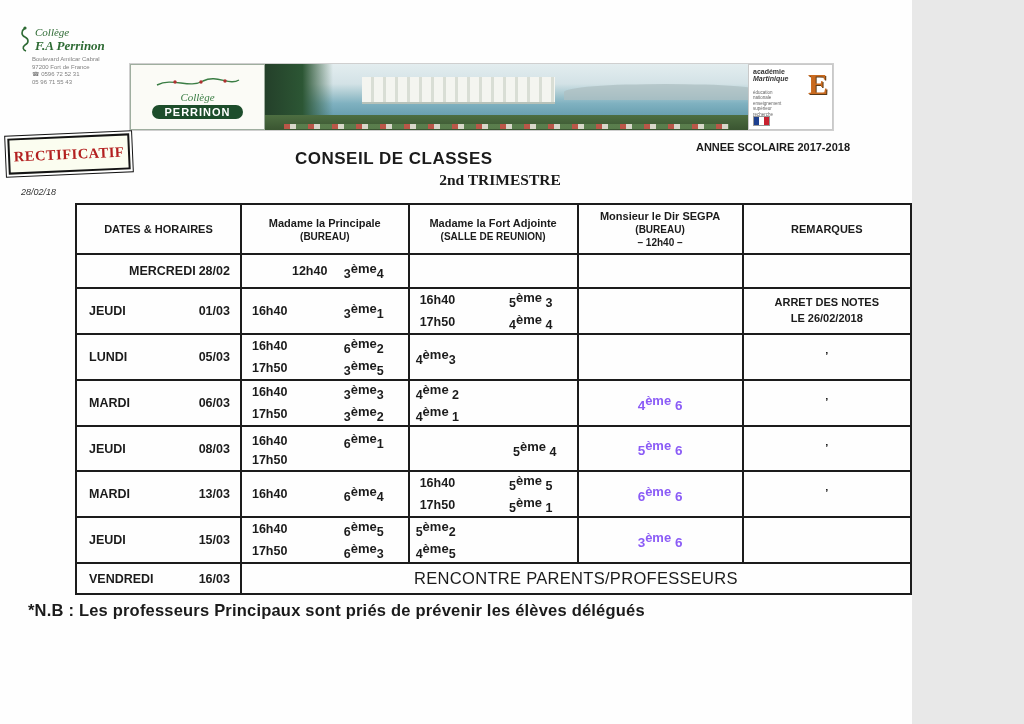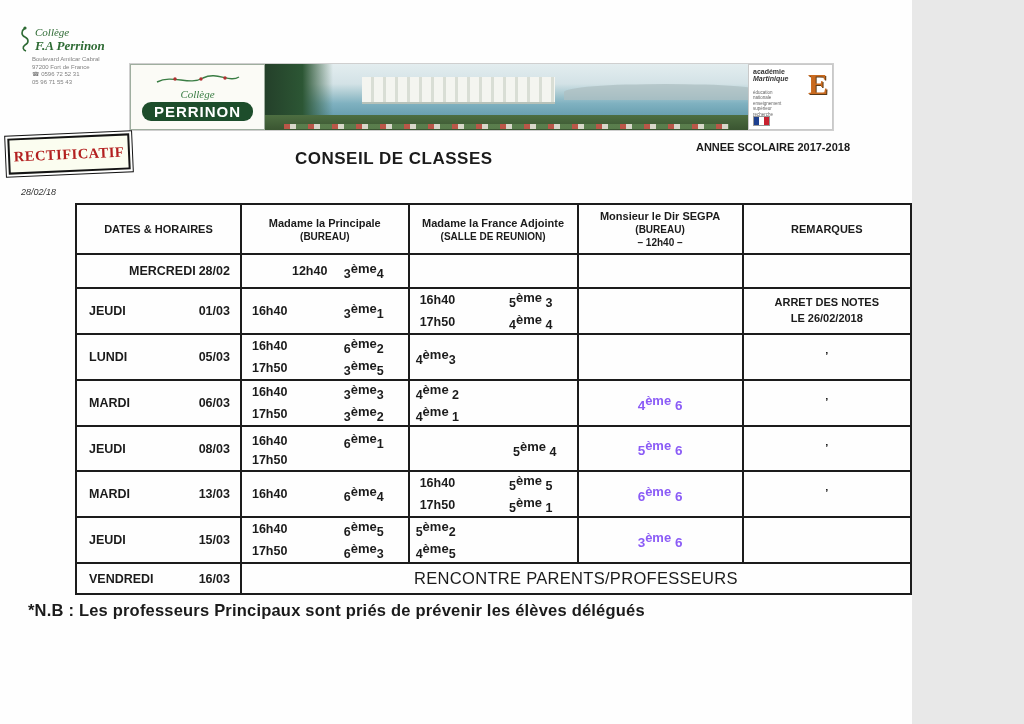--- a/index.html
+++ b/index.html
@@ -12,21 +12,21 @@
   .logo-row{display:flex;align-items:flex-start;gap:3px;}
   .logo-l1{font-family:"Liberation Serif",serif;font-style:italic;color:#2e6b34;font-size:11px;}
   .logo-l2{font-family:"Liberation Serif",serif;font-style:italic;color:#2e6b34;font-size:13px;font-weight:bold;}
   .logo-addr{margin-top:2px;margin-left:14px;font-size:6px;color:#808080;line-height:1.25;}
 
   
   .banner{left:130px;top:64px;width:703px;height:66px;display:flex;box-shadow:0 0 0 1px #cfcfcf;}
   .banner-logo{width:135px;background:#fbfbf6;border:1px solid #9fae9f;box-sizing:border-box;
                display:flex;flex-direction:column;align-items:center;justify-content:center;gap:2px;}
   .banner-script{font-family:"Liberation Serif",serif;font-style:italic;color:#3a7d44;font-size:11px;}
-  .banner-ribbon{background:#1d4d2b;color:#fff;font-size:15px;font-weight:bold;letter-spacing:1px;
+  .banner-ribbon{background:#1d4d2b;color:#fff;font-size:11px;font-weight:bold;letter-spacing:1px;
                  padding:1px 12px;border-radius:9px;}
   .banner-photo{flex:1;position:relative;overflow:hidden;
       background:linear-gradient(180deg,#e3edef 0%,#d3e2e6 30%,#a7c8d0 46%,#7fb1c0 60%,#699fb0 78%,#5b93a4 100%);}
   .photo-trees{position:absolute;left:0;top:0;width:14%;height:100%;
       background:linear-gradient(90deg,#24402a 0%,#2c5634 55%,rgba(44,86,52,0) 100%);}
   .photo-hill{position:absolute;right:-4%;top:20px;width:42%;height:16px;background:#aebfc2;
       border-radius:60% 60% 0 0;opacity:.75;}
   .photo-building{position:absolute;left:20%;top:13px;width:40%;height:25px;
       background:repeating-linear-gradient(90deg,#f4f5f0 0 9px,#d9ded5 9px 12px);
       box-shadow:0 2px 0 #b7c2ba;}
@@ -140,40 +140,41 @@
         </div>
     </div>
   </div>
 
   <div class="annee abs">ANNEE SCOLAIRE 2017-2018</div>
   <div class="rectif abs">
     <span>RECTIFICATIF</span>
   </div>
   <div class="stampdate abs">28/02/18</div>
   <div class="title abs">CONSEIL DE CLASSES</div>
+  <div class="subtitle abs">2nd TRIMESTRE</div>
 
   <table class="sched">
     <colgroup>
       <col style="width:165px">
         <col style="width:168px">
         <col style="width:170px">
       <col style="width:167px">
         <col style="width:170px">
     </colgroup>
     <thead>
         <tr>
           <th>
             <div class="hl">DATES &amp; HORAIRES</div>
           </th>
           <th>
             <div class="hl">Madame la Principale</div>
             <div class="hl sub">(BUREAU)</div>
           </th>
           <th>
-            <div class="hl">Madame la France Adjointe</div>
+            <div class="hl">Madame la Fort Adjointe</div>
             <div class="hl sub">(SALLE DE REUNION)</div>
           </th>
           <th>
             <div class="hl">Monsieur le Dir SEGPA</div>
             <div class="hl sub">(BUREAU)</div>
             <div class="hl sub">– 12h40 –</div>
           </th>
           <th>
             <div class="hl">REMARQUES</div>
           </th>

